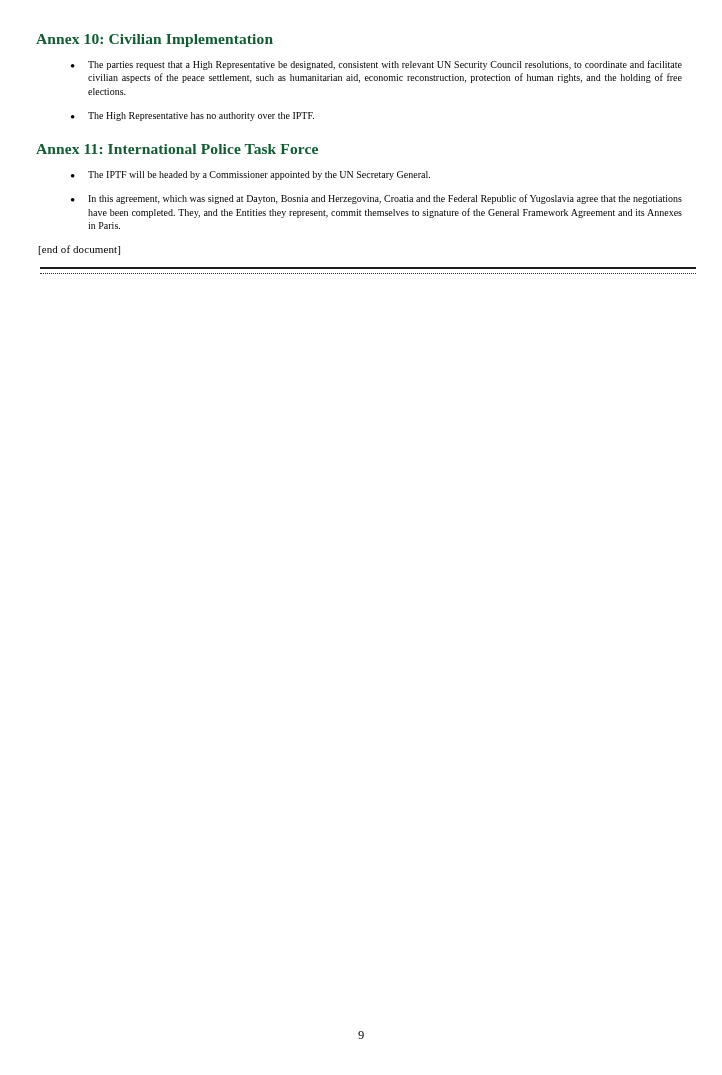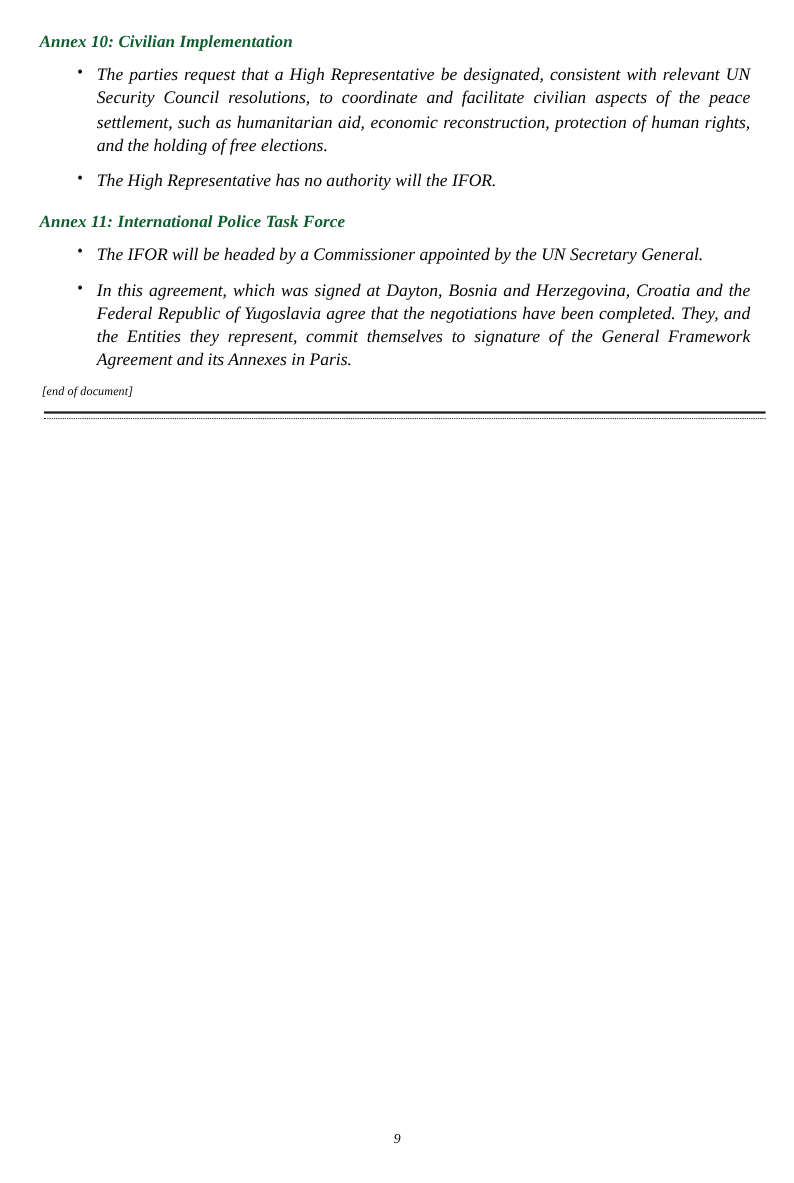--- a/index.html
+++ b/index.html
@@ -13,21 +13,20 @@
     position: relative;
     font-family: "Liberation Serif", serif;
     color: #000000;
   }
   .page {
     position: relative;
     width: 722px;
     height: 982px;
     box-sizing: border-box;
     padding: 30px 22px 0 36px;
-    font-style: italic;
   }
   .section {
     margin-bottom: 2px;
   }
   h2.heading {
     font-family: "Liberation Serif", serif;
     font-size: 15.5px;
     font-weight: bold;
     color: #0e5c2f;
     margin: 0 0 10px 0;
@@ -39,21 +38,21 @@
   }
   ul.bullets {
     list-style: none;
     margin: 0 0 0 0;
     padding: 0 18px 0 30px;
   }
   ul.bullets li {
     position: relative;
     margin: 0 0 11px 0;
     padding-left: 22px;
-    font-size: 16px;
+    font-size: 10px;
     line-height: 1.33;
     text-align: justify;
     text-justify: inter-word;
   }
   ul.bullets li::before {
     content: "\2022";
     position: absolute;
     left: 4px;
     top: -1px;
     font-size: 15px;
@@ -81,28 +80,28 @@
 </style>
 </head>
 <body>
 
 <div class="page">
 
   <div class="section">
     <h2 class="heading">Annex 10: Civilian Implementation</h2>
     <ul class="bullets">
       <li>The  parties  request that a High Representative be designated, consistent with relevant UN  Security  Council  resolutions,  to  coordinate  and facilitate civilian aspects of the peace  settlement,  such  as  humanitarian  aid,   economic reconstruction, protection of human rights, and the holding of free elections.</li>
-      <li>The High Representative has no authority will the IFOR.</li>
+      <li>The High Representative has no authority over the IPTF.</li>
     </ul>
   </div>
 
   <div class="section">
     <h2 class="heading spaced-top">Annex 11: International Police Task Force</h2>
     <ul class="bullets">
-      <li>The IFOR will be headed by a Commissioner appointed by the UN Secretary General.</li>
+      <li>The IPTF will be headed by a Commissioner appointed by the UN Secretary General.</li>
     </ul>
   </div>
 
   <div class="section">
     <ul class="bullets">
       <li>In  this  agreement, which was signed at Dayton, Bosnia and Herzegovina, Croatia and the  Federal  Republic  of Yugoslavia agree that the negotiations have been completed. They,  and  the   Entities they represent, commit themselves to signature of the General Framework Agreement and its Annexes in Paris.</li>
     </ul>
   </div>
 
   <div class="endnote">[end of document]</div>

